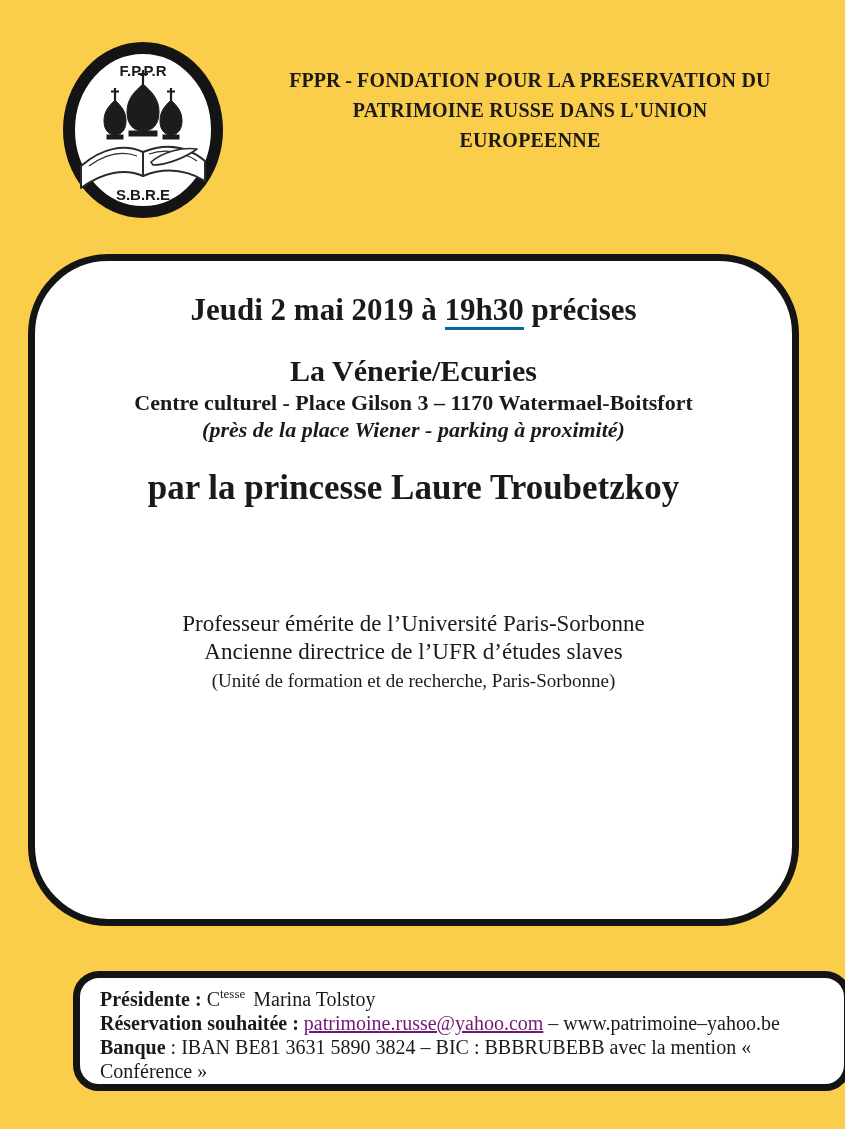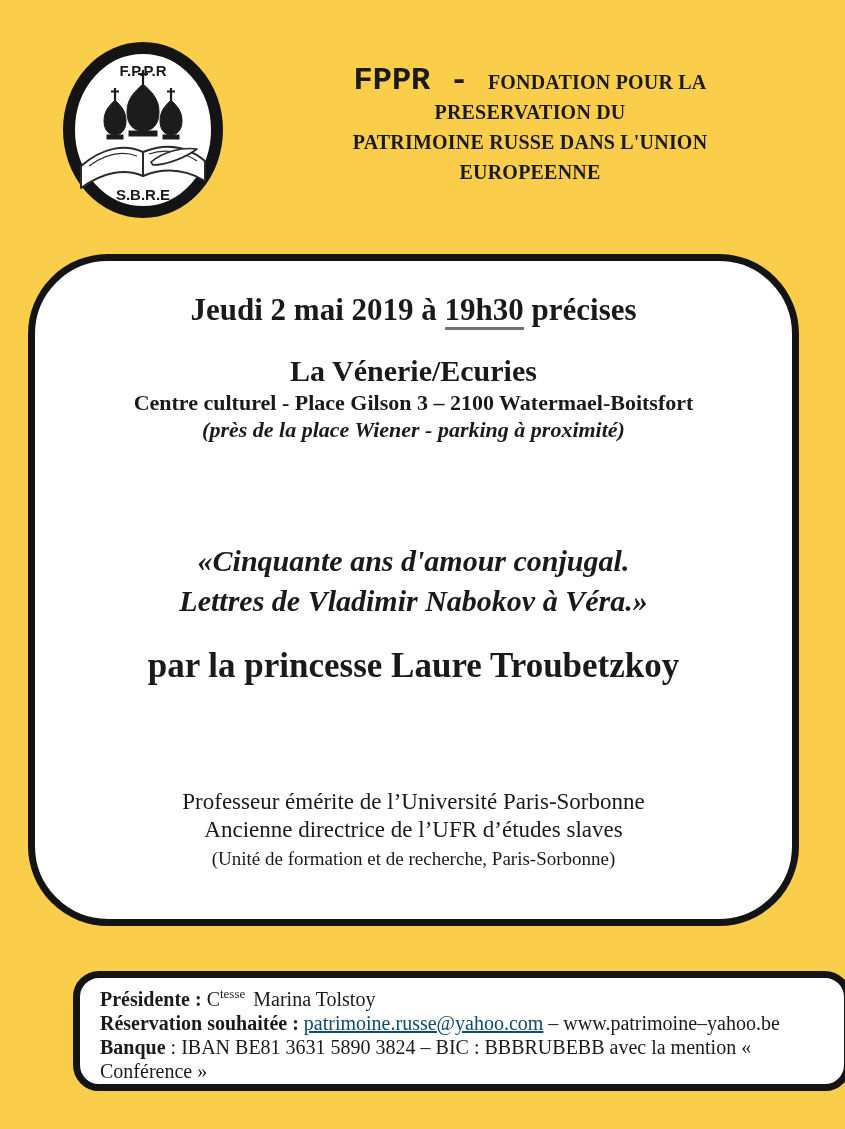--- a/index.html
+++ b/index.html
@@ -13,56 +13,56 @@
   }
 
   
   .logo{position:absolute;left:63px;top:42px;width:160px;height:176px;}
 
   
   .org-block{
     position:absolute;left:280px;top:66px;width:500px;
     text-align:center;font-weight:bold;line-height:29px;
   }
-  .org-acronym{font-size:32px;font-family:Liberation Mono, monospace;}
+  .org-acronym{font-size:20px;}
   .org-caps{font-size:20px;letter-spacing:.2px;}
   .series-title{
     position:absolute;left:286px;top:170px;width:520px;
     font-weight:bold;font-size:30px;text-align:left;
   }
 
   
   .event-card{
     position:absolute;left:28px;top:254px;
     width:771px;height:672px;box-sizing:border-box;
     background:#ffffff;border:7px solid #141414;border-radius:80px;
     text-align:center;
   }
   .ev-date{margin-top:30px;font-size:31px;font-weight:bold;line-height:38px;}
-  .ev-time{border-bottom:3px solid #737373;text-align:center;}
+  .ev-time{border-bottom:3px solid #0369a1;text-align:center;}
   .ev-venue{margin-top:24px;font-size:30px;font-weight:bold;line-height:36px;}
   .ev-address{font-size:22px;font-weight:bold;line-height:27px;}
   .ev-access{font-size:22px;font-weight:bold;line-height:27px;font-style:italic;}
   .ev-title{margin-top:98px;font-size:30px;font-weight:bold;font-style:italic;line-height:40px;}
   .ev-speaker{margin-top:23px;font-size:35px;font-weight:bold;line-height:44px;font-family:Liberation Serif, serif;}
   .ev-bio{margin-top:100px;font-size:23px;line-height:28px;}
   .ev-bio-small{font-size:19px;line-height:24px;}
 
   
   .info-card{
     position:absolute;left:33px;top:971px;
     width:778px;height:120px;box-sizing:border-box;
     background:#ffffff;border:7px solid #141414;border-radius:26px;
     padding:9px 8px 0 20px;
     font-size:20px;line-height:24px;text-align:left;margin-left:40px;
   }
   .lbl{font-weight:bold;margin-right:5px;}
   .sup{font-size:13px;vertical-align:super;line-height:0;}
   .name-gap{margin-left:8px;}
-  .email-link{color:#0c4a6e;text-decoration:underline;cursor:pointer;}
+  .email-link{color:#701a75;text-decoration:underline;cursor:pointer;}
 </style>
 </head>
 <body>
 
 <div class="page">
 
   <svg class="logo" viewBox="0 0 160 176" xmlns="http://www.w3.org/2000/svg">
     <ellipse cx="80" cy="88" rx="74" ry="82" fill="#ffffff" stroke="#141414" stroke-width="12"></ellipse>
     <text x="80" y="34" text-anchor="middle" font-family="Liberation Sans, sans-serif" font-weight="bold" font-size="15" fill="#1a1a1a">F.P.P.R</text>
     <g fill="#1c1c1c" stroke="#1c1c1c">
@@ -97,27 +97,23 @@
     <span class="org-acronym">FPPR - </span><span class="org-caps">FONDATION POUR LA PRESERVATION DU</span><br>
     <span class="org-caps">PATRIMOINE RUSSE DANS  L'UNION EUROPEENNE</span>
   </div>
 
 
   <div class="event-card">
     <div class="ev-date">
       <span>Jeudi 2 mai 2019 à </span><span class="ev-time">19h30</span><span> précises</span>
     </div>
     <div class="ev-venue">La Vénerie/Ecuries</div>
-    <div class="ev-address">Centre culturel - Place Gilson 3 – 2100 Watermael-Boitsfort</div>
+    <div class="ev-address">Centre culturel - Place Gilson 3 – 1170 Watermael-Boitsfort</div>
     <div class="ev-access">(près de la place Wiener - parking à proximité)</div>
 
-    <div class="ev-title">
-      <span>«Cinquante ans d'amour conjugal.</span><br>
-      <span>Lettres de Vladimir Nabokov à Véra.»</span>
-    </div>
 
     <div class="ev-speaker">par la princesse Laure Troubetzkoy</div>
 
     <div class="ev-bio">
       <span>Professeur émérite de l’Université Paris-Sorbonne</span><br>
       <span>Ancienne directrice de l’UFR d’études slaves</span><br>
       <span class="ev-bio-small">(Unité de formation et de recherche, Paris-Sorbonne)</span>
     </div>
   </div>
 

